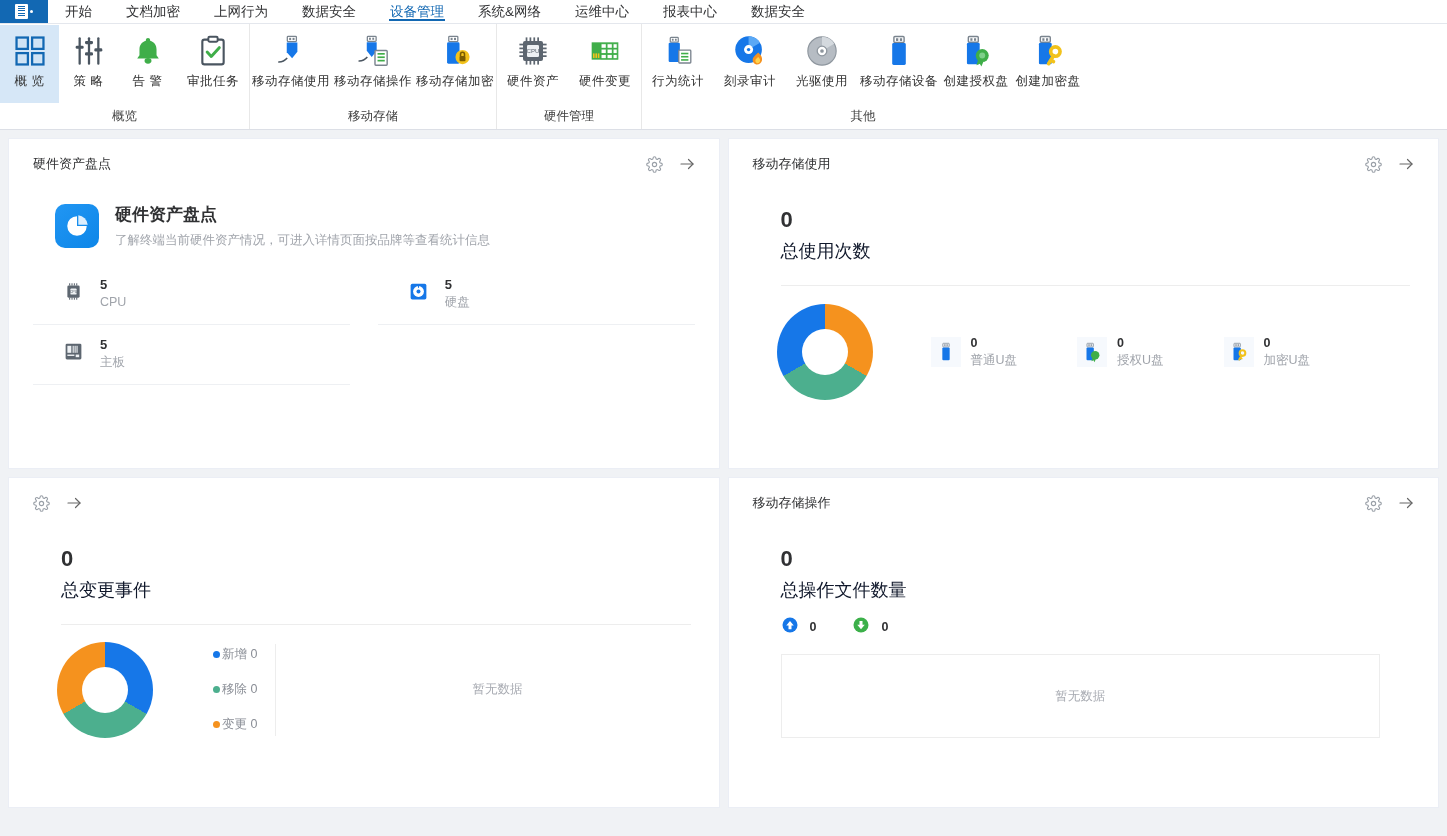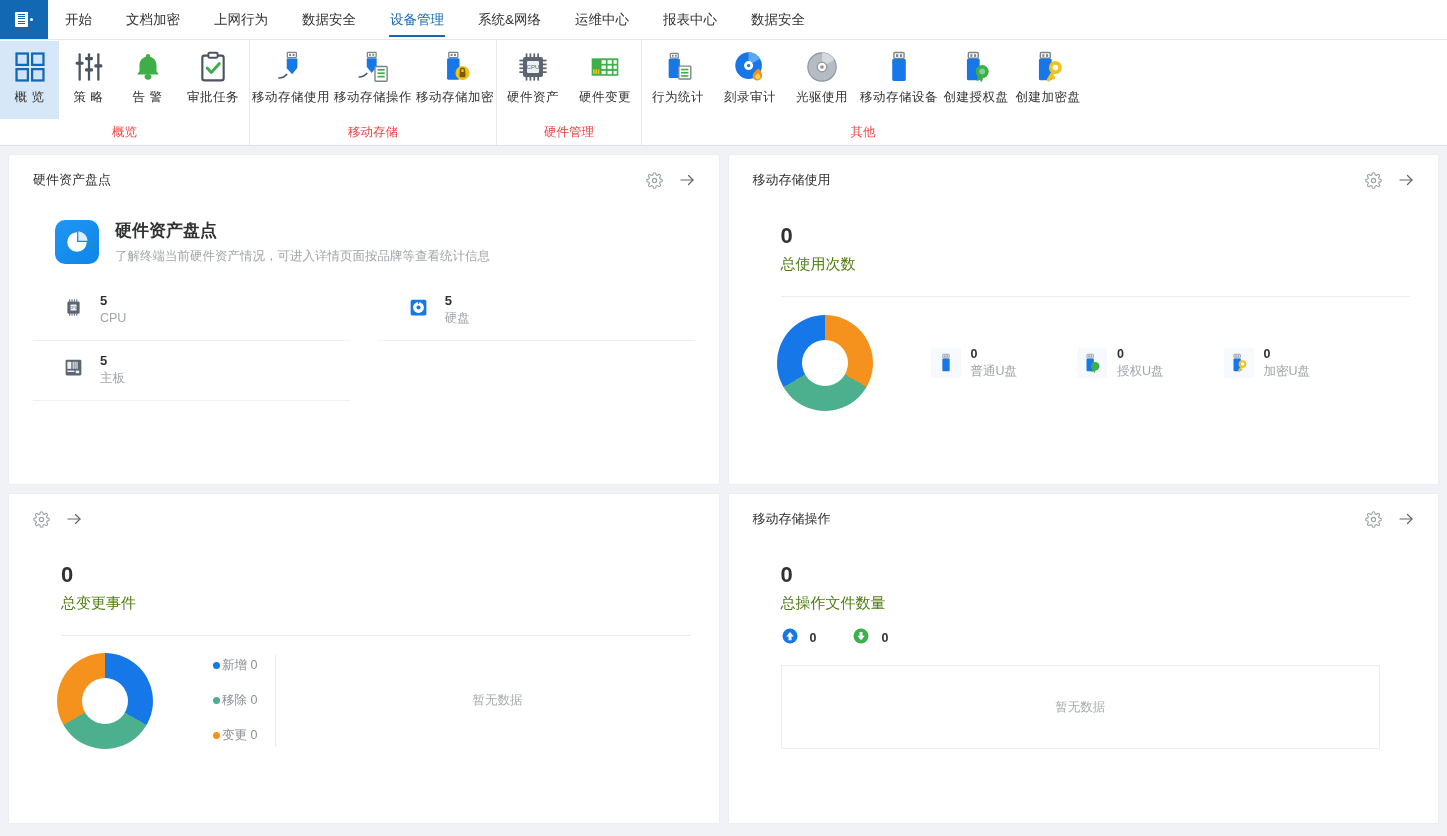--- a/index.html
+++ b/index.html
@@ -5,21 +5,21 @@
   * { box-sizing: border-box; margin: 0; padding: 0; }
   html, body {
     width: 1447px; height: 836px;
     font-family: "Liberation Sans", "DejaVu Sans", sans-serif;
     background: #f0f2f5;
     overflow: hidden;
   }
 
   
   .menubar {
-    height: 40px;
+    height: 24px;
     background: #ffffff;
     display: flex;
     align-items: stretch;
     border-bottom: 1px solid #e4e7ed;
     position: relative;
   }
   .logo-box {
     width: 48px;
     background: #1268b3;
     display: flex; align-items: center; justify-content: center;
@@ -68,21 +68,21 @@
     flex-direction: column;
     position: relative;
     padding-top: 1px;
     align-items: center;
   }
   .rgroup + .rgroup { border-left: 1px solid #e8e8e8; }
   .rgroup-items { display: flex; flex: 1; }
   .rgroup-label {
     height: 26px;
     display:flex; align-items:center; justify-content:center;
-    font-size: 12.5px; color: #ef4444;
+    font-size: 12.5px; color: #404040;
   }
   .rbtn {
     width: 59px;
     padding-top: 6px;
     display: flex; flex-direction: column; align-items: center;
     cursor: pointer;
     text-decoration: none;
   }
   .rbtn.wide { width: 82px; }
   .rbtn.wide2 { width: 72px; }
@@ -136,21 +136,21 @@
     padding: 12px 0 14px 30px;
     border-bottom: 1px solid #eef0f3;
     height: 60px;
   }
   .stat-txt .num { font-size: 13px; font-weight: bold; color:#303133; line-height: 17px;}
   .stat-txt .lbl { font-size: 12.5px; color:#a0a4ab; line-height: 18px; }
 
   
   .bignum-wrap { padding: 18px 0 0 52px; }
   .bignum { font-size: 22px; font-weight: bold; color: #303133; line-height: 26px; }
-  .bignum-lbl { font-size: 15px; color: #4d7c0f; margin-top: 6px; }
+  .bignum-lbl { font-size: 18px; color: #0f172a; margin-top: 6px; }
   .divider-h { height:1px; background:#ededed; margin: 22px 28px 0 52px; }
 
   
   .donut-row { display:flex; align-items:center; padding: 18px 0 0 48px; }
   .donut {
     width: 96px; height: 96px; border-radius: 50%;
     flex: 0 0 96px;
   }
   .donut::after {
     content:""; display:block; width:46px; height:46px; margin: 25px auto; background:#fff;border-radius:50%;

